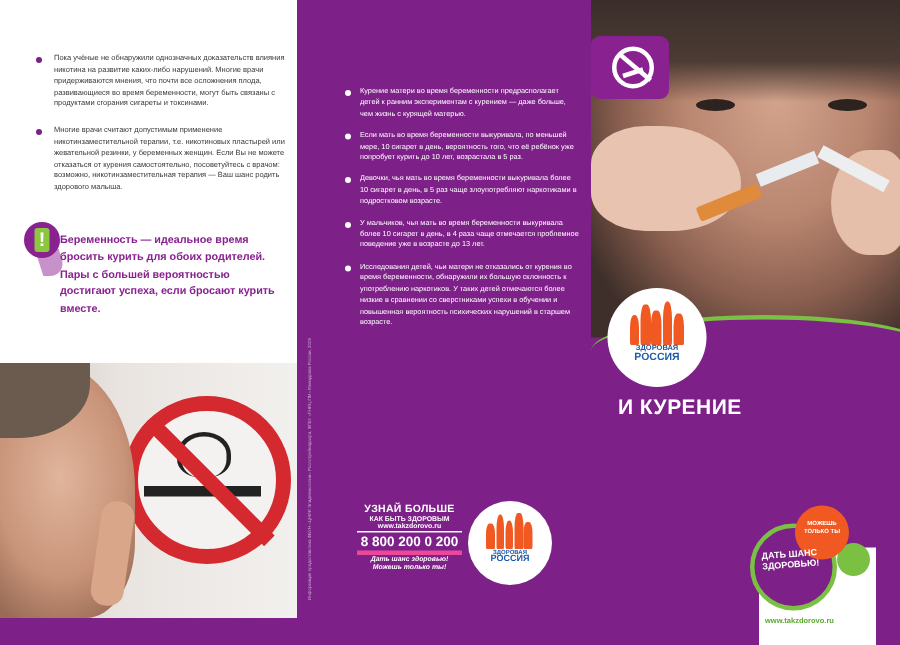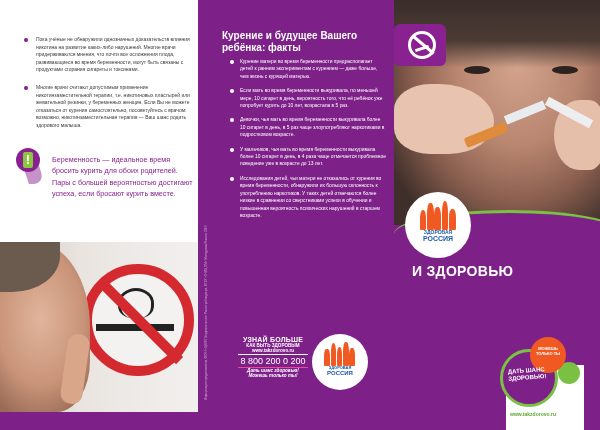--- a/index.html
+++ b/index.html
@@ -9,21 +9,21 @@
   
   .left { position: absolute; left: 0; top: 0; width: 198px; height: 430px; background: #ffffff; }
   .left-bullets { position: absolute; left: 22px; top: 36px; width: 168px; }
   .lb { position: relative; padding-left: 14px; margin-bottom: 10px; font-size: 5px; line-height: 7.6px; color: #3a3a3a; }
   .lb .dot { position: absolute; left: 2px; top: 2px; width: 4px; height: 4px; border-radius: 50%; background: #7b1f8a; }
   .quote { position: absolute; left: 16px; top: 148px; width: 180px; }
   .quote-bubble { position: absolute; left: 0; top: 0; width: 24px; height: 24px; border-radius: 50%; background: #8a2190; }
   .quote-tail { position: absolute; left: 10px; top: 18px; width: 16px; height: 18px; background: #c792c9; border-radius: 0 0 12px 0; transform: skewX(18deg); z-index: 0; }
   .quote-ex { position: absolute; left: 7px; top: 4px; width: 10px; height: 16px; background: #8cc63f; border-radius: 2px; color: #fff; font-weight: bold; font-size: 13px; line-height: 16px; text-align: center; z-index: 2; }
   .quote-bubble { z-index: 1; }
-  .quote-text { position: absolute; left: 36px; top: 6px; width: 144px; font-size: 7.2px; line-height: 11.4px; color: #8a2190; font-weight: normal; }
+  .quote-text { position: absolute; left: 24px; top: 6px; width: 144px; font-size: 7.2px; line-height: 11.4px; color: #8a2190; font-weight: bold; }
 
   .left-photo { position: absolute; left: 0; top: 242px; width: 198px; height: 170px; background: linear-gradient(90deg, #cfc5be 0%, #e9e4e0 40%, #f2f0ee 100%); overflow: hidden; }
   .face { position: absolute; left: -20px; top: 0; width: 110px; height: 170px; background: radial-gradient(ellipse at 55% 45%, #e0b59c 0%, #c99479 50%, #9a6c57 80%); border-radius: 0 50% 30% 0; }
   .hair { position: absolute; left: -20px; top: -10px; width: 80px; height: 60px; background: #6b5a4e; border-radius: 0 0 60% 0; }
   .hand { position: absolute; left: 64px; top: 92px; width: 22px; height: 70px; background: #d9a68a; border-radius: 10px; transform: rotate(8deg); }
   .nosmoke { position: absolute; left: 82px; top: 22px; width: 112px; height: 112px; border-radius: 50%; border: 10px solid #d42a2f; background: #f4f2f1; }
   .nosmoke .cig { position: absolute; left: 4px; top: 50px; width: 78px; height: 7px; background: #222; }
   .nosmoke .smoke { position: absolute; left: 26px; top: 14px; width: 36px; height: 30px; border: 3px solid #222; border-radius: 50% 50% 40% 40%; border-bottom: none; }
   .nosmoke .slash { position: absolute; left: -8px; top: 42px; width: 112px; height: 10px; background: #d42a2f; transform: rotate(45deg); }
   .left-bottom-bar { position: absolute; left: 0; top: 412px; width: 198px; height: 18px; background: #7d2088; }
@@ -32,21 +32,21 @@
   .mid { position: absolute; left: 198px; top: 0; width: 192px; height: 430px; background: #7d2088; }
   .mid-vert { position: absolute; left: 6px; top: 30px; width: 8px; height: 370px; color: #c9a3cf; font-size: 3px; writing-mode: vertical-rl; transform: rotate(180deg); white-space: nowrap; overflow: hidden; }
   .mid-title { position: absolute; left: 24px; top: 30px; color: #ffffff; font-size: 10px; line-height: 12px; font-weight: bold; }
   .mid-bullets { position: absolute; left: 32px; top: 58px; width: 156px; }
   .mb { position: relative; padding-left: 10px; margin-bottom: 7px; color: #ffffff; font-size: 4.9px; line-height: 7.4px; }
   .mb .dot { position: absolute; left: 0; top: 2px; width: 4px; height: 4px; border-radius: 50%; background: #ffffff; }
   .mid-contact { position: absolute; left: 40px; top: 336px; width: 70px; color: #fff; text-align: center; }
   .mc-1 { font-size: 7px; font-weight: bold; letter-spacing: 0.2px; }
   .mc-2 { font-size: 4.6px; font-weight: bold; }
   .mc-3 { font-size: 4.6px; font-weight: bold; border-bottom: 1px solid #fff; padding-bottom: 1px; }
-  .mc-4 { font-size: 9px; font-weight: normal; margin-top: 1px; border-bottom: 1px solid #ec4899; padding-bottom: 1px; }
+  .mc-4 { font-size: 9px; font-weight: bold; margin-top: 1px; border-bottom: 3px solid #ec4899; padding-bottom: 1px; }
   .mc-5, .mc-6 { font-size: 4.6px; font-style: italic; font-weight: bold; }
   .logo-circle { position: absolute; background: #ffffff; border-radius: 50%; }
   .logo-people { position: absolute; left: 22%; top: 14%; width: 56%; height: 44%; }
   .logo-people span { position: absolute; bottom: 0; width: 18%; background: #f05a22; border-radius: 40% 40% 10% 10%; }
   .logo-t1, .logo-t2 { position: absolute; left: 0; width: 100%; text-align: center; color: #1e5aa8; font-weight: bold; }
 
   
   .right { position: absolute; left: 390px; top: 0; width: 210px; height: 430px; background: #7d2088; overflow: hidden; }
   .right-photo { position: absolute; left: 4px; top: 0; width: 206px; height: 225px; background: radial-gradient(ellipse at 60% 30%, #d2a38c 0%, #b98670 35%, #8a5f4f 60%, #3f2f2a 85%); }
   .right-hair { position: absolute; left: 0; top: 0; width: 206px; height: 68px; background: linear-gradient(180deg, #3a2e2a 0%, #4c3b34 60%, rgba(76,59,52,0) 100%); }
@@ -105,21 +105,20 @@
       </div>
       <div class="face"></div>
       <div class="hair"></div>
       <div class="hand"></div>
     </div>
     <div class="left-bottom-bar"></div>
   </div>
 
   <div class="mid">
     <div class="mid-vert">Информация предоставлена ФБУН «ЦНИИ Эпидемиологии» Роспотребнадзора, ФГБУ «ГНИЦ ПМ» Минздрава России, 2009</div>
-    <div class="mid-title" style="width:150px;">Курение и будущее Вашего ребёнка: факты</div>
     <div class="mid-bullets">
       <div class="mb"><span class="dot"></span><span>Курение матери во время беременности предрасполагает детей к ранним экспериментам с курением — даже больше, чем жизнь с курящей матерью.</span></div>
       <div class="mb"><span class="dot"></span><span>Если мать во время беременности выкуривала, по меньшей мере, 10 сигарет в день, вероятность того, что её ребёнок уже попробует курить до 10 лет, возрастала в 5 раз.</span></div>
       <div class="mb"><span class="dot"></span><span>Девочки, чья мать во время беременности выкуривала более 10 сигарет в день, в 5 раз чаще злоупотребляют наркотиками в подростковом возрасте.</span></div>
       <div class="mb"><span class="dot"></span><span>У мальчиков, чья мать во время беременности выкуривала более 10 сигарет в день, в 4 раза чаще отмечается проблемное поведение уже в возрасте до 13 лет.</span></div>
       <div class="mb"><span class="dot"></span><span>Исследования детей, чьи матери не отказались от курения во время беременности, обнаружили их большую склонность к употреблению наркотиков. У таких детей отмечаются более низкие в сравнении со сверстниками успехи в обучении и повышенная вероятность психических нарушений в старшем возрасте.</span></div>
     </div>
 
     <div class="mid-contact">
       <div class="mc-1">УЗНАЙ БОЛЬШЕ</div>
@@ -172,21 +171,21 @@
       <span style="left:20%; height:95%;"></span>
       <span style="left:40%; height:80%;"></span>
       <span style="left:60%; height:100%;"></span>
       <span style="left:80%; height:75%;"></span>
     </div>
     <div class="logo-t1" style="top:37px; font-size:5px;">ЗДОРОВАЯ</div>
     <div class="logo-t2" style="top:43px; font-size:7px;">РОССИЯ</div>
   </div>
 
   <div class="right-title">
-    <div>И ЗДОРОВЬЮ</div>
+    <div>И КУРЕНИЕ</div>
   </div>
 
   <div class="chance">
     <div class="chance-card"></div>
     <div class="chance-green-dot"></div>
     <div class="chance-green"></div>
     <div class="chance-orange">МОЖЕШЬ ТОЛЬКО ТЫ</div>
     <div class="chance-text" style="color:#ffffff;">ДАТЬ ШАНС ЗДОРОВЬЮ!</div>
     <div class="chance-url">www.takzdorovo.ru</div>
   </div>

